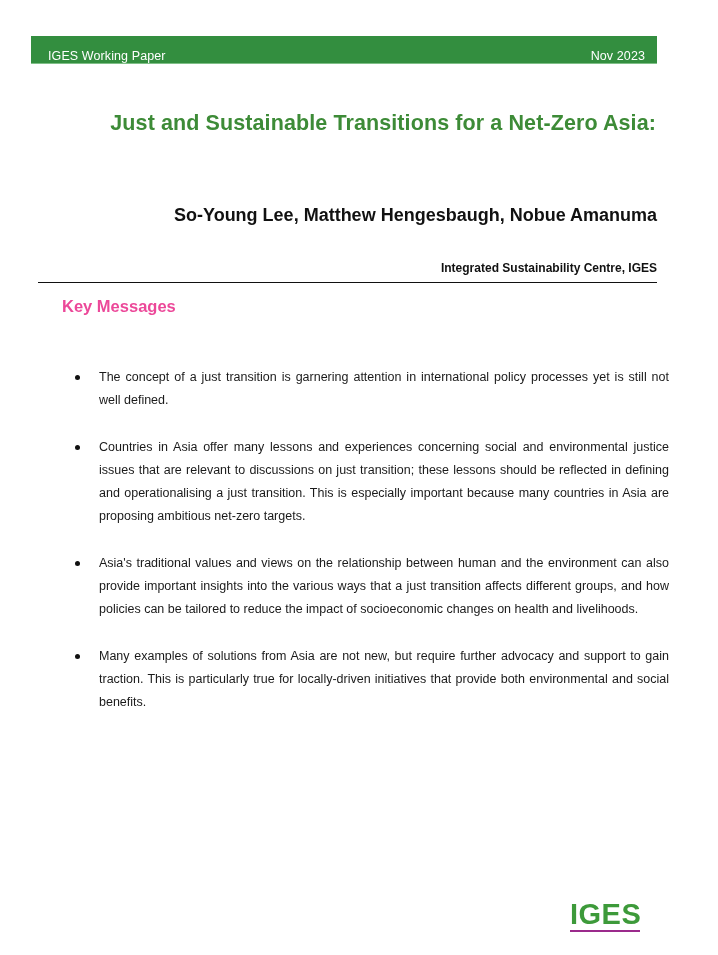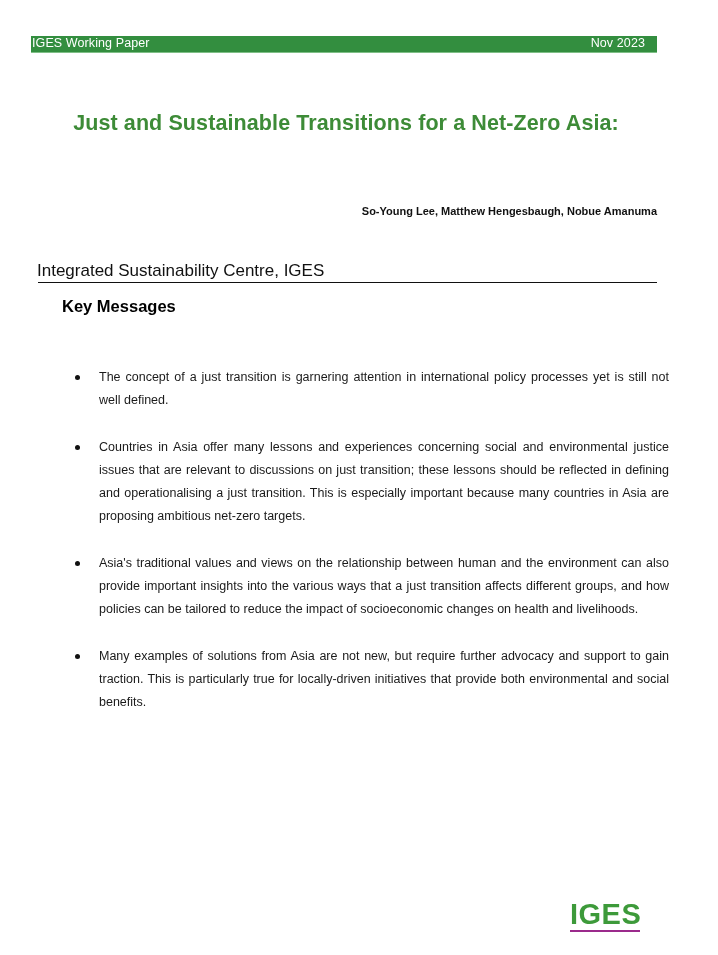--- a/index.html
+++ b/index.html
@@ -13,78 +13,80 @@
       position: relative;
       overflow: hidden;
       font-family: "Liberation Sans", "DejaVu Sans", sans-serif;
       color: #111111;
     }
     .header-bar {
       position: absolute;
       left: 31px;
       top: 36px;
       width: 626px;
-      height: 17px;
+      height: 28px;
       background: #338e3f;
       border-bottom: 1px solid #7fbf87;
       box-sizing: border-box;
       display: flex;
-      align-items: flex-start;
+      align-items: flex-end;
       justify-content: space-between;
-      padding: 0 12px 0 1px;
+      padding: 0 12px 0 17px;
       color: #ffffff;
       font-size: 12.5px;
       letter-spacing: 0.1px;
     }
     .title {
       position: absolute;
       right: 62px;
       top: 106px;
       width: 620px;
-      text-align: center;
+      text-align: right;
       color: #3d8b37;
       font-weight: bold;
       font-size: 21.5px;
       line-height: 34px;
       letter-spacing: 0.1px;
     }
     .title span { display: block; }
     .authors {
       position: absolute;
       right: 61px;
       top: 205px;
       width: 620px;
       text-align: right;
       font-weight: bold;
-      font-size: 11px;
+      font-size: 18px;
       color: #111111;
     }
     .affiliation {
       position: absolute;
       right: 61px;
       top: 261px;
       width: 620px;
-      font-size: 17px;
+      text-align: right;
+      font-size: 12px;
       color: #111111;
+      font-weight: bold;
     }
     .rule {
       position: absolute;
       left: 38px;
       top: 282px;
       width: 619px;
       height: 0;
       border-top: 1.5px solid #111111;
     }
     .key-heading {
       position: absolute;
       left: 62px;
       top: 297px;
       font-weight: bold;
       font-size: 16.5px;
-      color: #000000;
+      color: #ec4899;
     }
     .messages {
       position: absolute;
       left: 62px;
       top: 353px;
       width: 594px;
       margin: 13px;
       padding: 0;
       list-style: none;
     }

